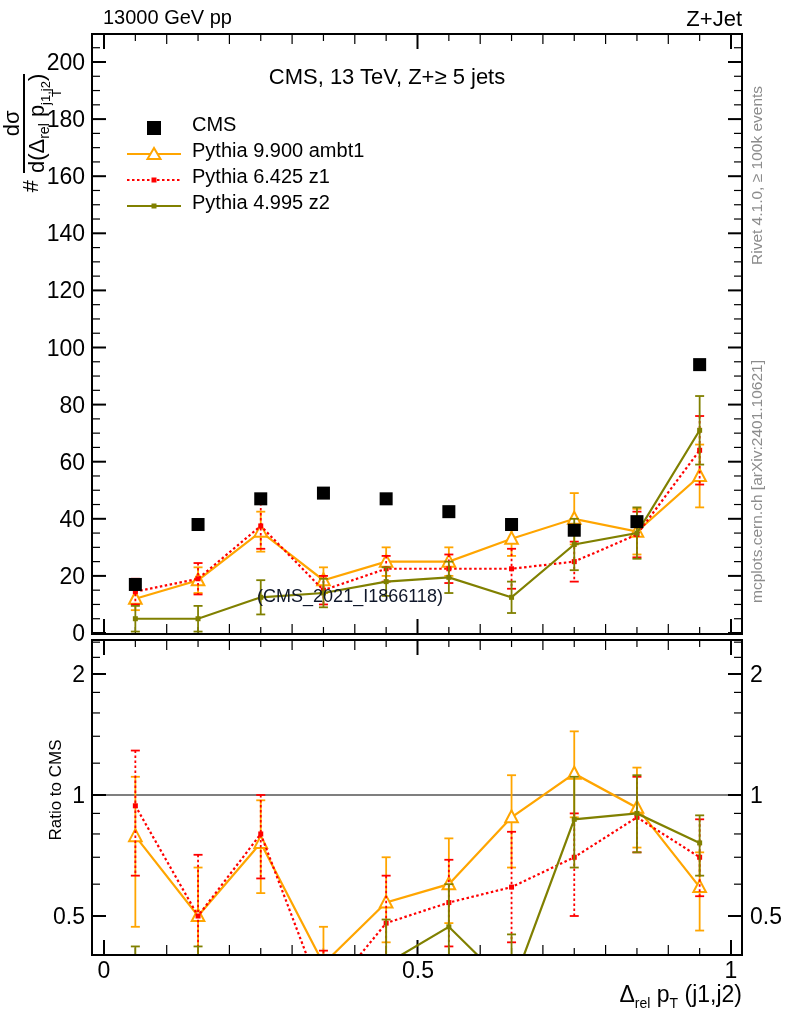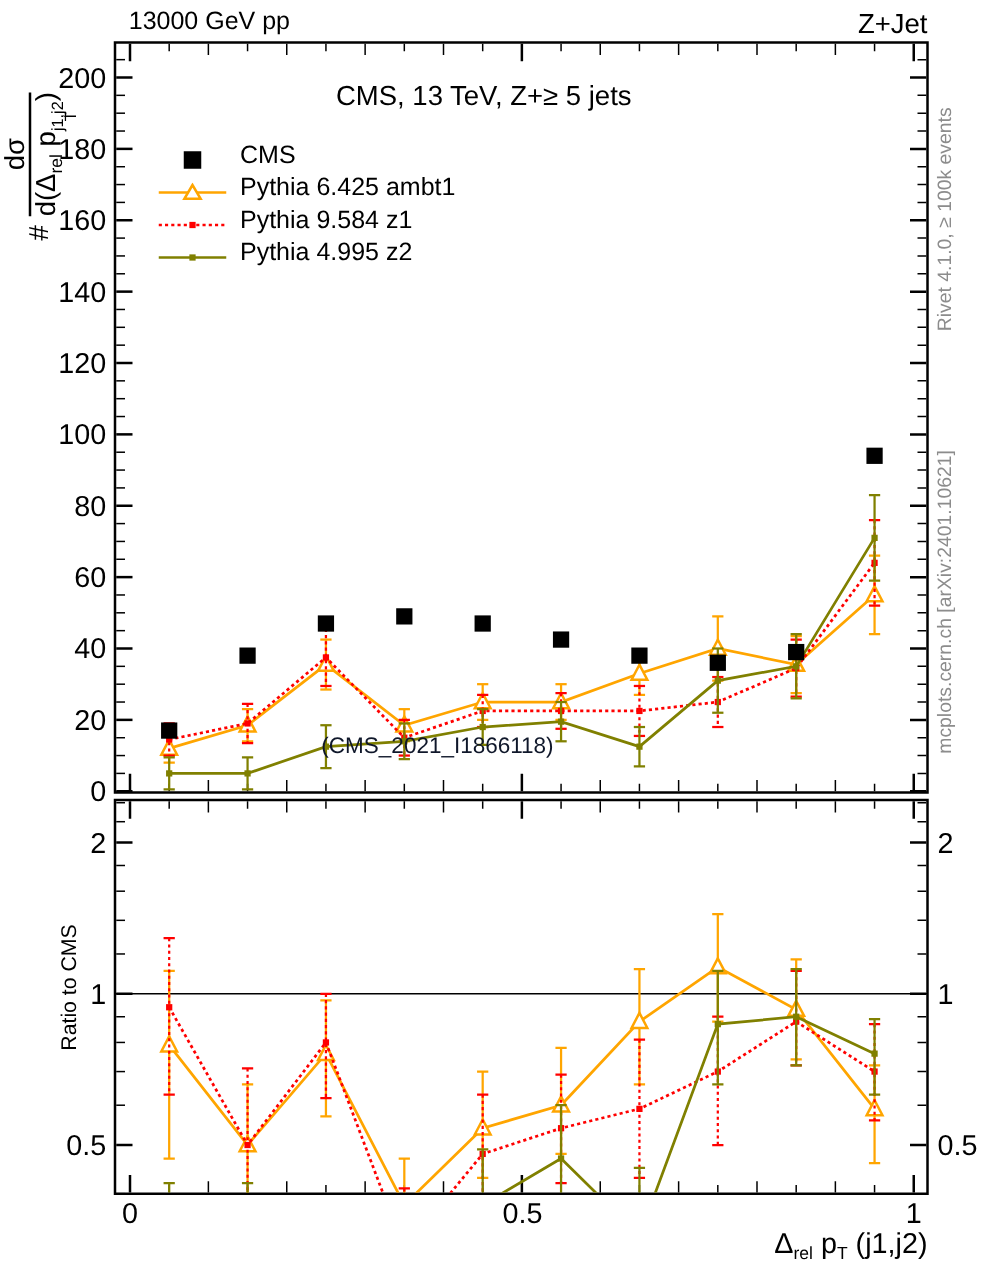--- a/index.html
+++ b/index.html
@@ -544,28 +544,28 @@
       <span class="lmark"><svg width="56" height="16">
             <rect x="21" y="1" width="14" height="14" fill="#000000"></rect>
           </svg></span>
       <span class="llabel">CMS</span>
     </div>
     <div class="lrow">
       <span class="lmark"><svg width="56" height="16">
             <line x1="1" y1="8" x2="55" y2="8" stroke="#ffa500" stroke-width="2"></line>
             <polygon points="28,2 21.5,13 34.5,13" fill="#fff" stroke="#ffa500" stroke-width="2"></polygon>
           </svg></span>
-      <span class="llabel">Pythia 6.425 ambt1</span>
+      <span class="llabel">Pythia 9.900 ambt1</span>
     </div>
     <div class="lrow">
       <span class="lmark"><svg width="56" height="16">
             <line x1="1" y1="8" x2="55" y2="8" stroke="#ff0000" stroke-width="2" stroke-dasharray="2.5,2.5"></line>
             <rect x="25.5" y="5.5" width="5" height="5" fill="#ff0000"></rect>
           </svg></span>
-      <span class="llabel">Pythia 9.584 z1</span>
+      <span class="llabel">Pythia 6.425 z1</span>
     </div>
     <div class="lrow">
       <span class="lmark"><svg width="56" height="16">
             <line x1="1" y1="8" x2="55" y2="8" stroke="#808000" stroke-width="2"></line>
             <rect x="25.5" y="5.5" width="5" height="5" fill="#808000"></rect>
           </svg></span>
       <span class="llabel">Pythia 4.995 z2</span>
     </div>
   </div>
 

